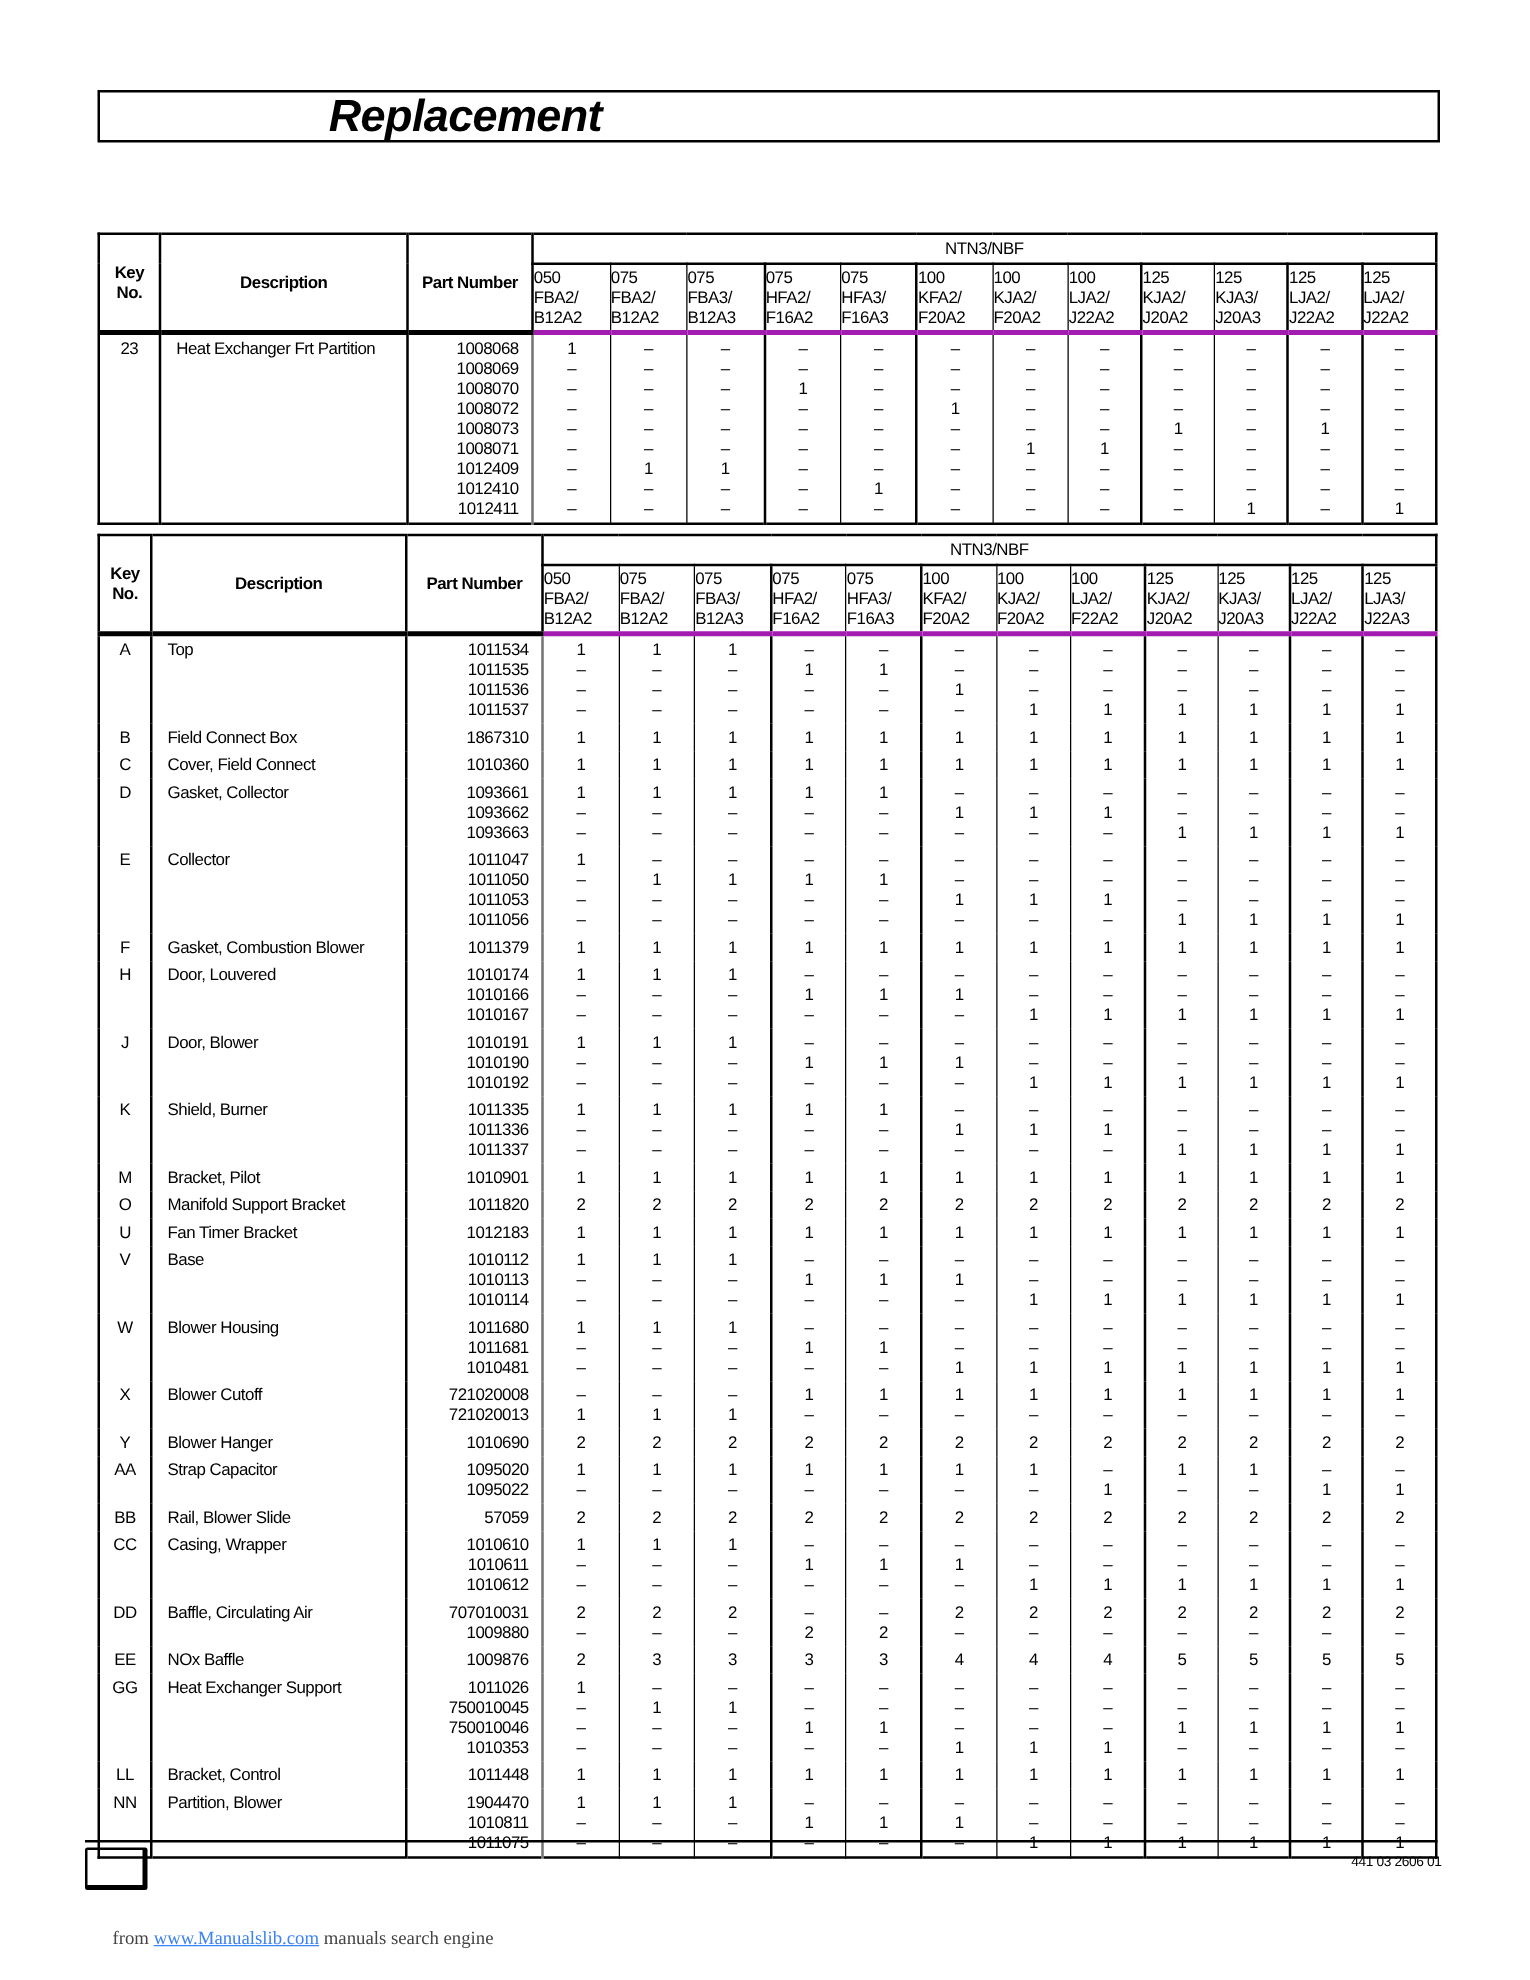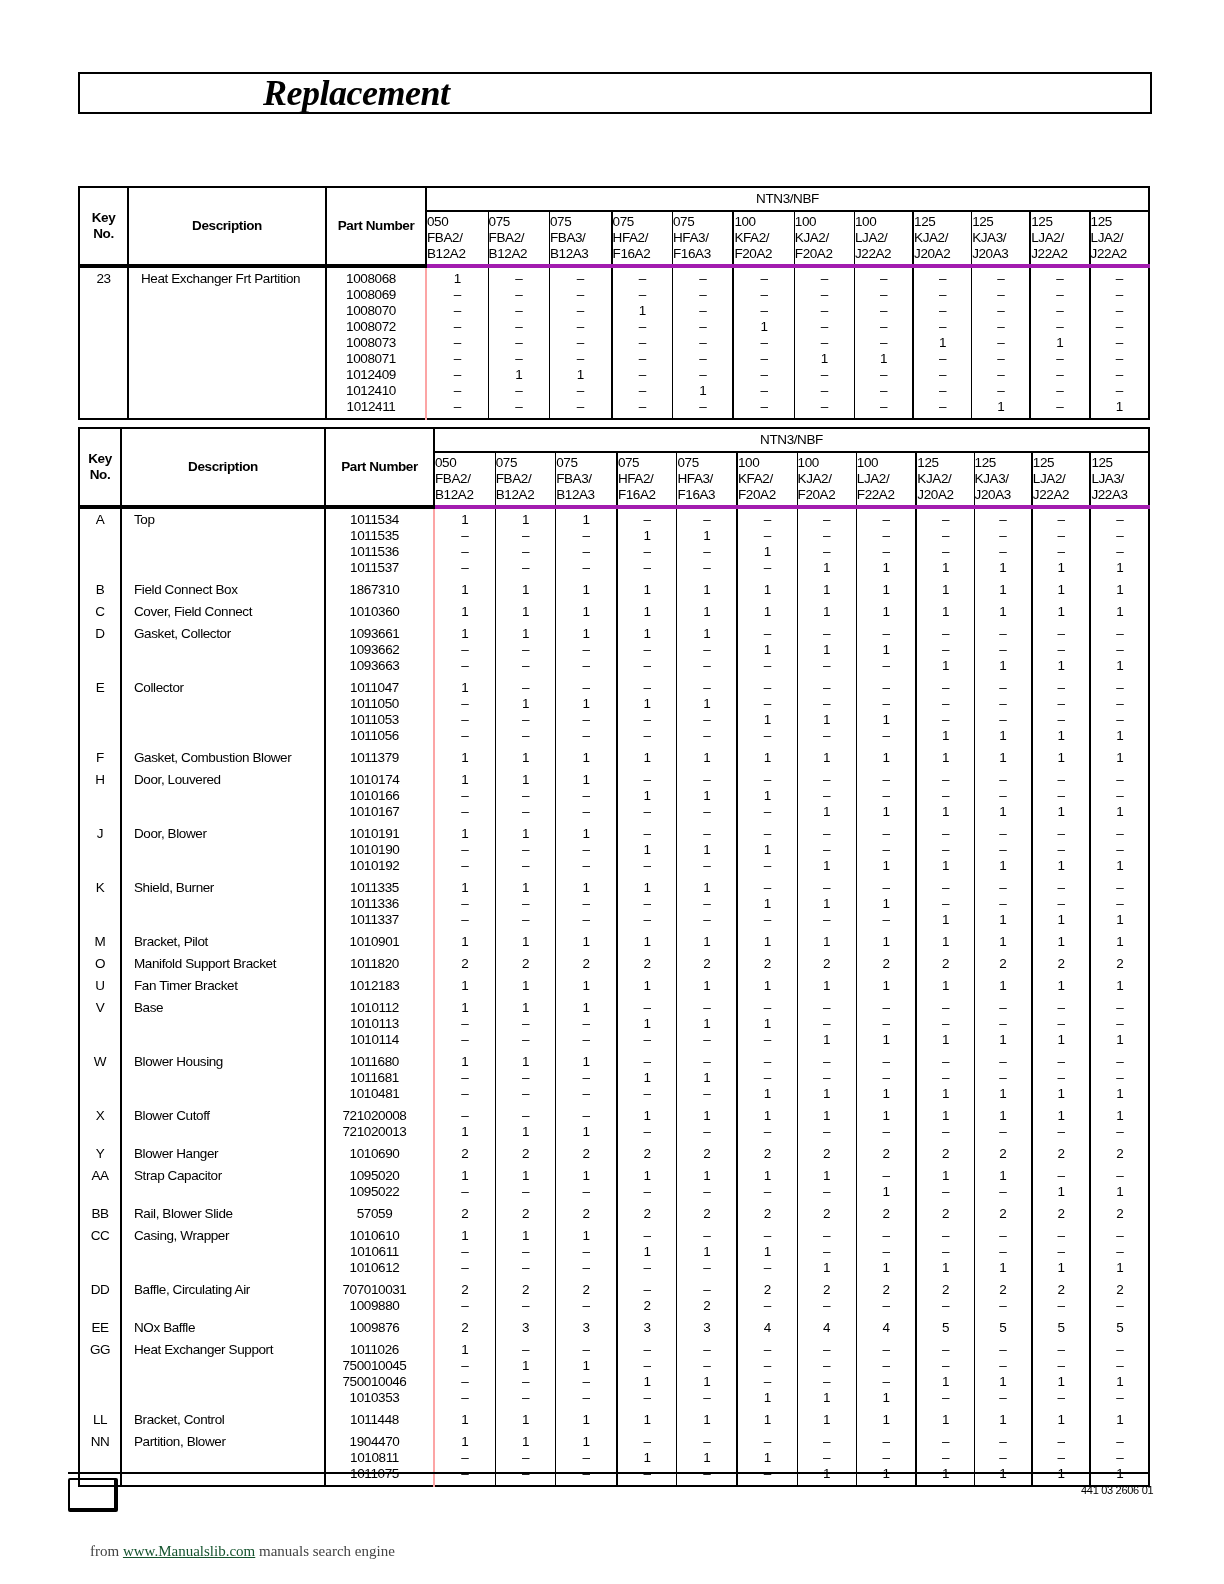--- a/index.html
+++ b/index.html
@@ -1,42 +1,42 @@
 <!DOCTYPE html>
 <html><head>
 <meta charset="utf-8">
 <style>
   html,body{margin:0;padding:0;background:#fff;}
   body{width:1224px;height:1584px;position:relative;font-family:"Liberation Sans",sans-serif;color:#000;overflow:hidden;}
   .title-box{position:absolute;left:78px;top:72px;width:1070px;height:38px;border:2px solid #000;}
-  .title{position:absolute;left:183px;top:0;font-size:36px;font-weight:bold;font-style:italic;line-height:38px;letter-spacing:-0.5px;font-family:Liberation Serif, serif;}
+  .title{position:absolute;left:183px;top:0;font-size:36px;font-weight:bold;font-style:italic;line-height:38px;letter-spacing:-0.5px;}
   table.parts{position:absolute;left:78px;border-collapse:collapse;font-size:13.5px;letter-spacing:-0.4px;}
   table.parts td, table.parts th{padding:0;vertical-align:top;}
   table.parts th{font-weight:normal;margin-top:10px;}
   .t1{top:186px;width:1072px;}
   .t2{top:427px;width:1072px;}
   .outer{border:2px solid #000;}
   .hdr-key,.hdr-desc,.hdr-part{font-weight:bold !important;text-align:center;vertical-align:middle !important;border-right:2px solid #000;border-bottom:4px solid #000;line-height:16px;}
   .hdr-group{text-align:center;border-bottom:2px solid #000;height:22px;line-height:22px;}
   .hdr-model{text-align:left;border-right:1px solid #000;border-bottom:4px solid #a21caf;line-height:16.5px;padding:2px 0 !important;}
   .hdr-model.thick{border-right:2px solid #000;}
   .hdr-model:last-child{border-right:none;}
   .c-key{text-align:center;border-right:2px solid #000;}
   .c-desc{text-align:left;padding-left:12px !important;border-right:2px solid #000;white-space:nowrap;}
-  .c-part{text-align:center;padding-right:10px !important;border-right:2px solid #fca5a5;}
+  .c-part{text-align:right;padding-right:10px !important;border-right:2px solid #737373;}
   .c-q{text-align:center;border-right:1px solid #000;}
   .c-q.thick{border-right:2px solid #000;}
   .c-q:last-child{border-right:none;}
   .line{display:block;height:16px;line-height:16px;}
   .grp td{padding-top:3px !important;padding-bottom:3px !important;}
   .footer-box{position:absolute;left:68px;top:1478px;width:44px;height:28px;border:2px solid #000;border-right-width:4px;border-bottom-width:4px;border-radius:2px;}
   .footer-line{position:absolute;left:68px;top:1472px;width:1082px;height:2px;background:#000;}
   .doc-num{position:absolute;left:1081px;top:1484px;font-size:11px;letter-spacing:-0.3px;}
   .source{position:absolute;left:90px;top:1543px;font-family:"Liberation Serif",serif;font-size:15px;color:#444;}
-  .source a{color:#14532d;text-decoration:underline;}
+  .source a{color:#3b82f6;text-decoration:underline;}
 </style>
 </head>
 <body>
 
 <div class="title-box">
   <span class="title">Replacement</span>
 </div>
 
 <table class="parts t1 outer" id="table1">
   <thead>

